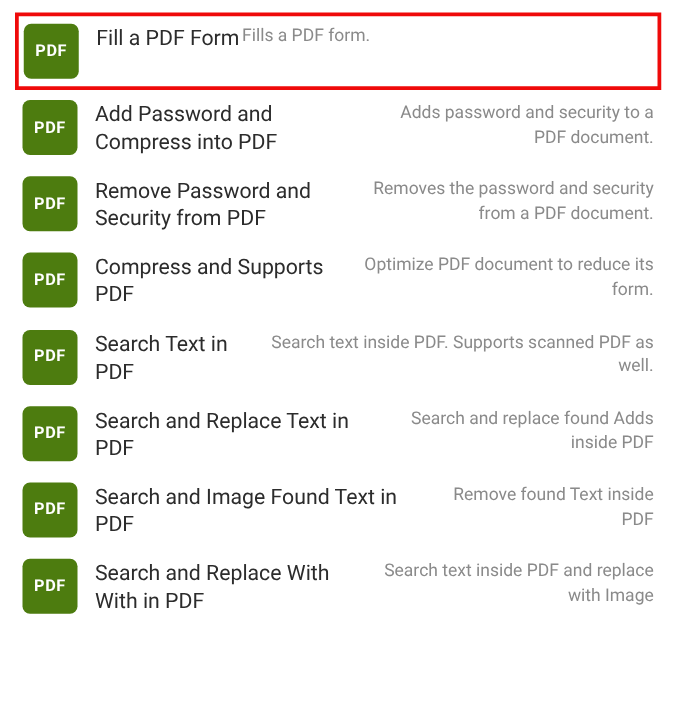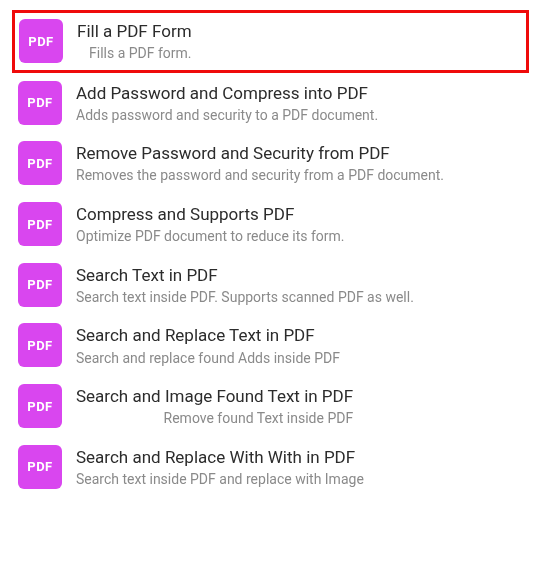--- a/index.html
+++ b/index.html
@@ -24,34 +24,34 @@
       cursor: pointer;
       gap: 14px;
     }
     .action-item.highlighted {
       border: 3px solid #ef0a0a;
       padding: 6px 4px;
     }
     .pdf-icon {
       width: 44px;
       height: 44px;
-      background: #d946ef;
+      background: #4d7c0f;
       border-radius: 6px;
       display: flex;
       align-items: center;
       justify-content: center;
       flex-shrink: 0;
       color: #ffffff;
       font-weight: 700;
       font-size: 13px;
       letter-spacing: 0.5px;
     }
     .action-text {
       display: flex;
-      flex-direction: column;
+      flex-direction: row;
       gap: 2px;
       padding-top: 1px;
     }
     .action-title {
       font-size: 17px;
       font-weight: 400;
       color: #2c2c2c;
       line-height: 1.3;
     }
     .action-description {

